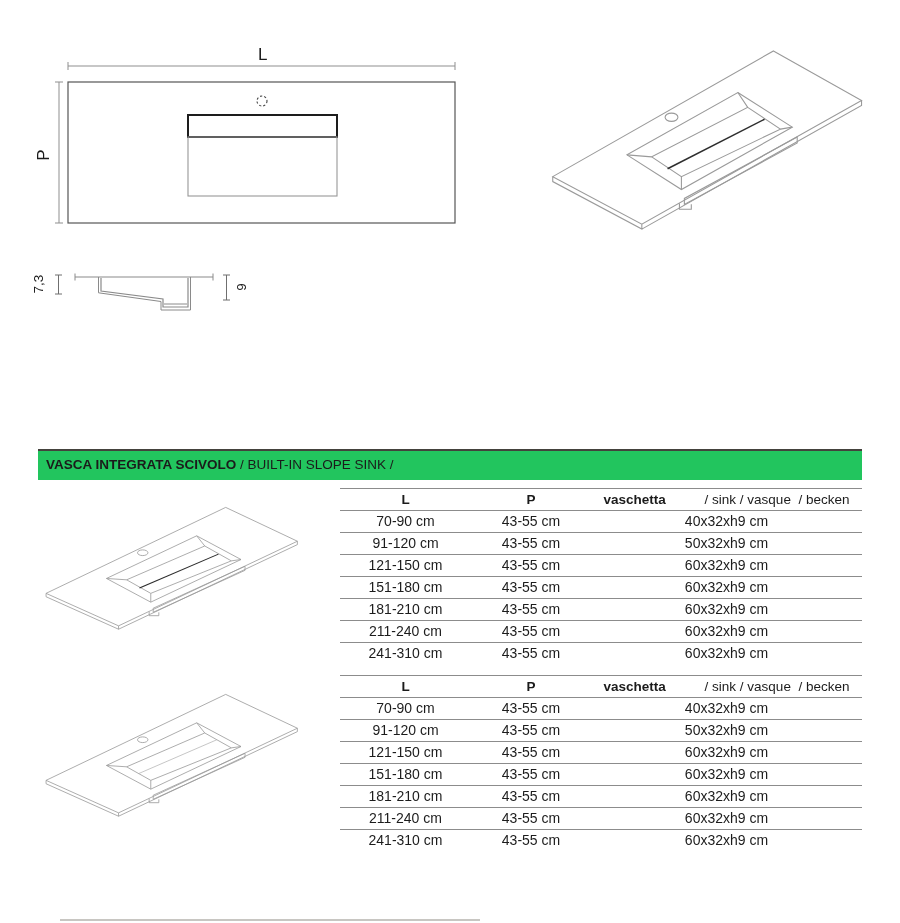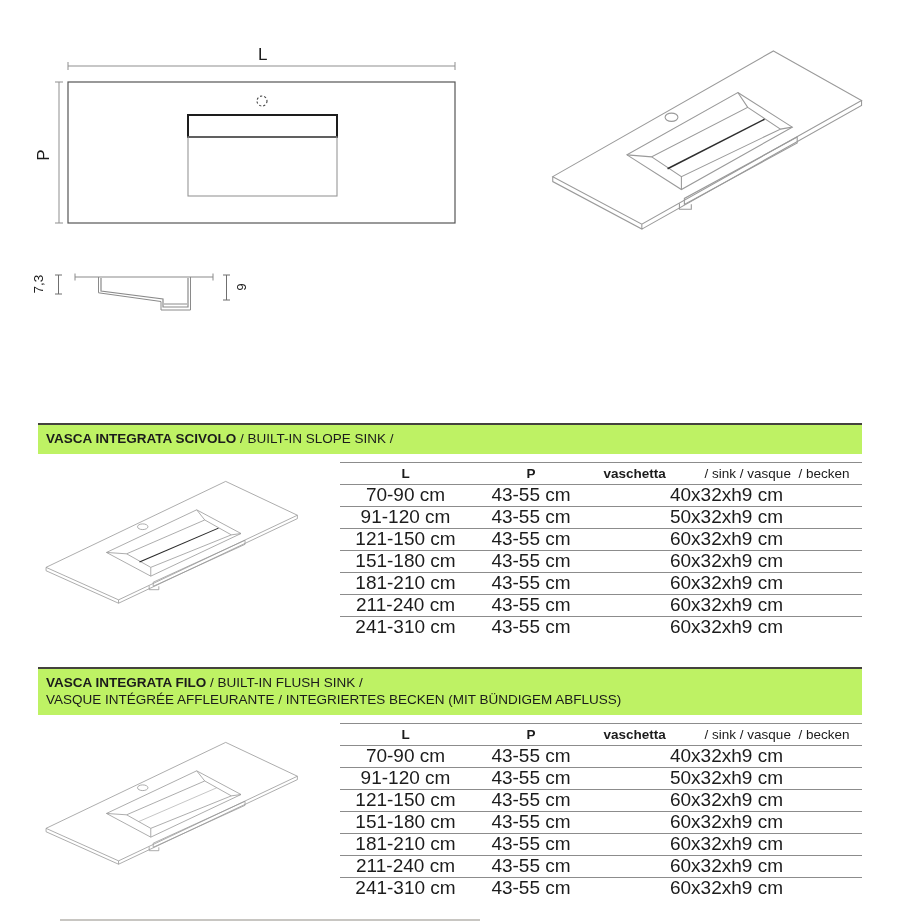--- a/index.html
+++ b/index.html
@@ -9,43 +9,43 @@
     font-family:"Liberation Sans", sans-serif;
     -webkit-font-smoothing:antialiased;
   }
   svg{display:block;}
   .abs{position:absolute;}
 
   
   .section{position:absolute;left:38px;width:824px;}
   .section-bar{
     border-top:2px solid #44423d;
-    background:#bef264;
+    background:#22c55e;
     padding:5px 8px 7px 8px;
-    font-size:13.5px;line-height:17px;color:#1b1b1b;
+    font-size:13.5px;line-height:17px;color:#1b1b1b;margin-top:26px;
   }
   .b{font-weight:bold;}
   .ws{white-space:pre-wrap;}
 
   
   .section-content{position:relative;margin-top:8px;height:192px;}
   .thumb{position:absolute;left:0;top:16px;}
   .spec-table{position:absolute;left:302px;top:0;}
 
   
   table.spec{border-collapse:collapse;width:522px;table-layout:fixed;}
   table.spec thead th{
     border-top:1px solid #8c8c8c;border-bottom:1px solid #8c8c8c;
     font-size:13.5px;line-height:15px;padding:3px 0 3px 0;
     text-align:center;font-weight:bold;color:#1b1b1b;
   }
   table.spec thead th .reg{font-weight:normal;margin-left:35px;}
   table.spec tbody td{
     border-bottom:1px solid #8c8c8c;
-    text-align:center;font-size:19px;line-height:16px;
+    text-align:center;font-size:14px;line-height:16px;
     padding:2px 0 3px 0;color:#1c1c1c;
   }
   table.spec tbody tr:last-child td{border-bottom:none;}
 
   
   .cutoff{position:absolute;left:60px;top:919px;width:420px;height:2px;background:#c8c6c2;}
 
   text{font-family:"Liberation Sans", sans-serif;}
 </style>
 </head>
@@ -162,24 +162,20 @@
             <td>241-310 cm</td>
             <td>43-55 cm</td>
             <td>60x32xh9 cm</td>
           </tr>
         </tbody>
     </table>
   </div>
 </section>
 
 <section class="section" style="top:667px">
-  <div class="section-bar">
-    <div><span class="b">VASCA INTEGRATA FILO</span><span class="ws"> / BUILT-IN FLUSH SINK /</span></div>
-    <div>VASQUE INTÉGRÉE AFFLEURANTE / INTEGRIERTES BECKEN (MIT BÜNDIGEM ABFLUSS)</div>
-  </div>
   <div class="section-content">
     <svg class="thumb" width="290" height="132" viewBox="0 0 360 195" preserveAspectRatio="none">
       <use href="#g-iso-flush"></use>
     </svg>
     <table class="spec spec-table">
       <colgroup>
           <col style="width:131px">
           <col style="width:120px">
           <col style="width:271px">
         </colgroup>

